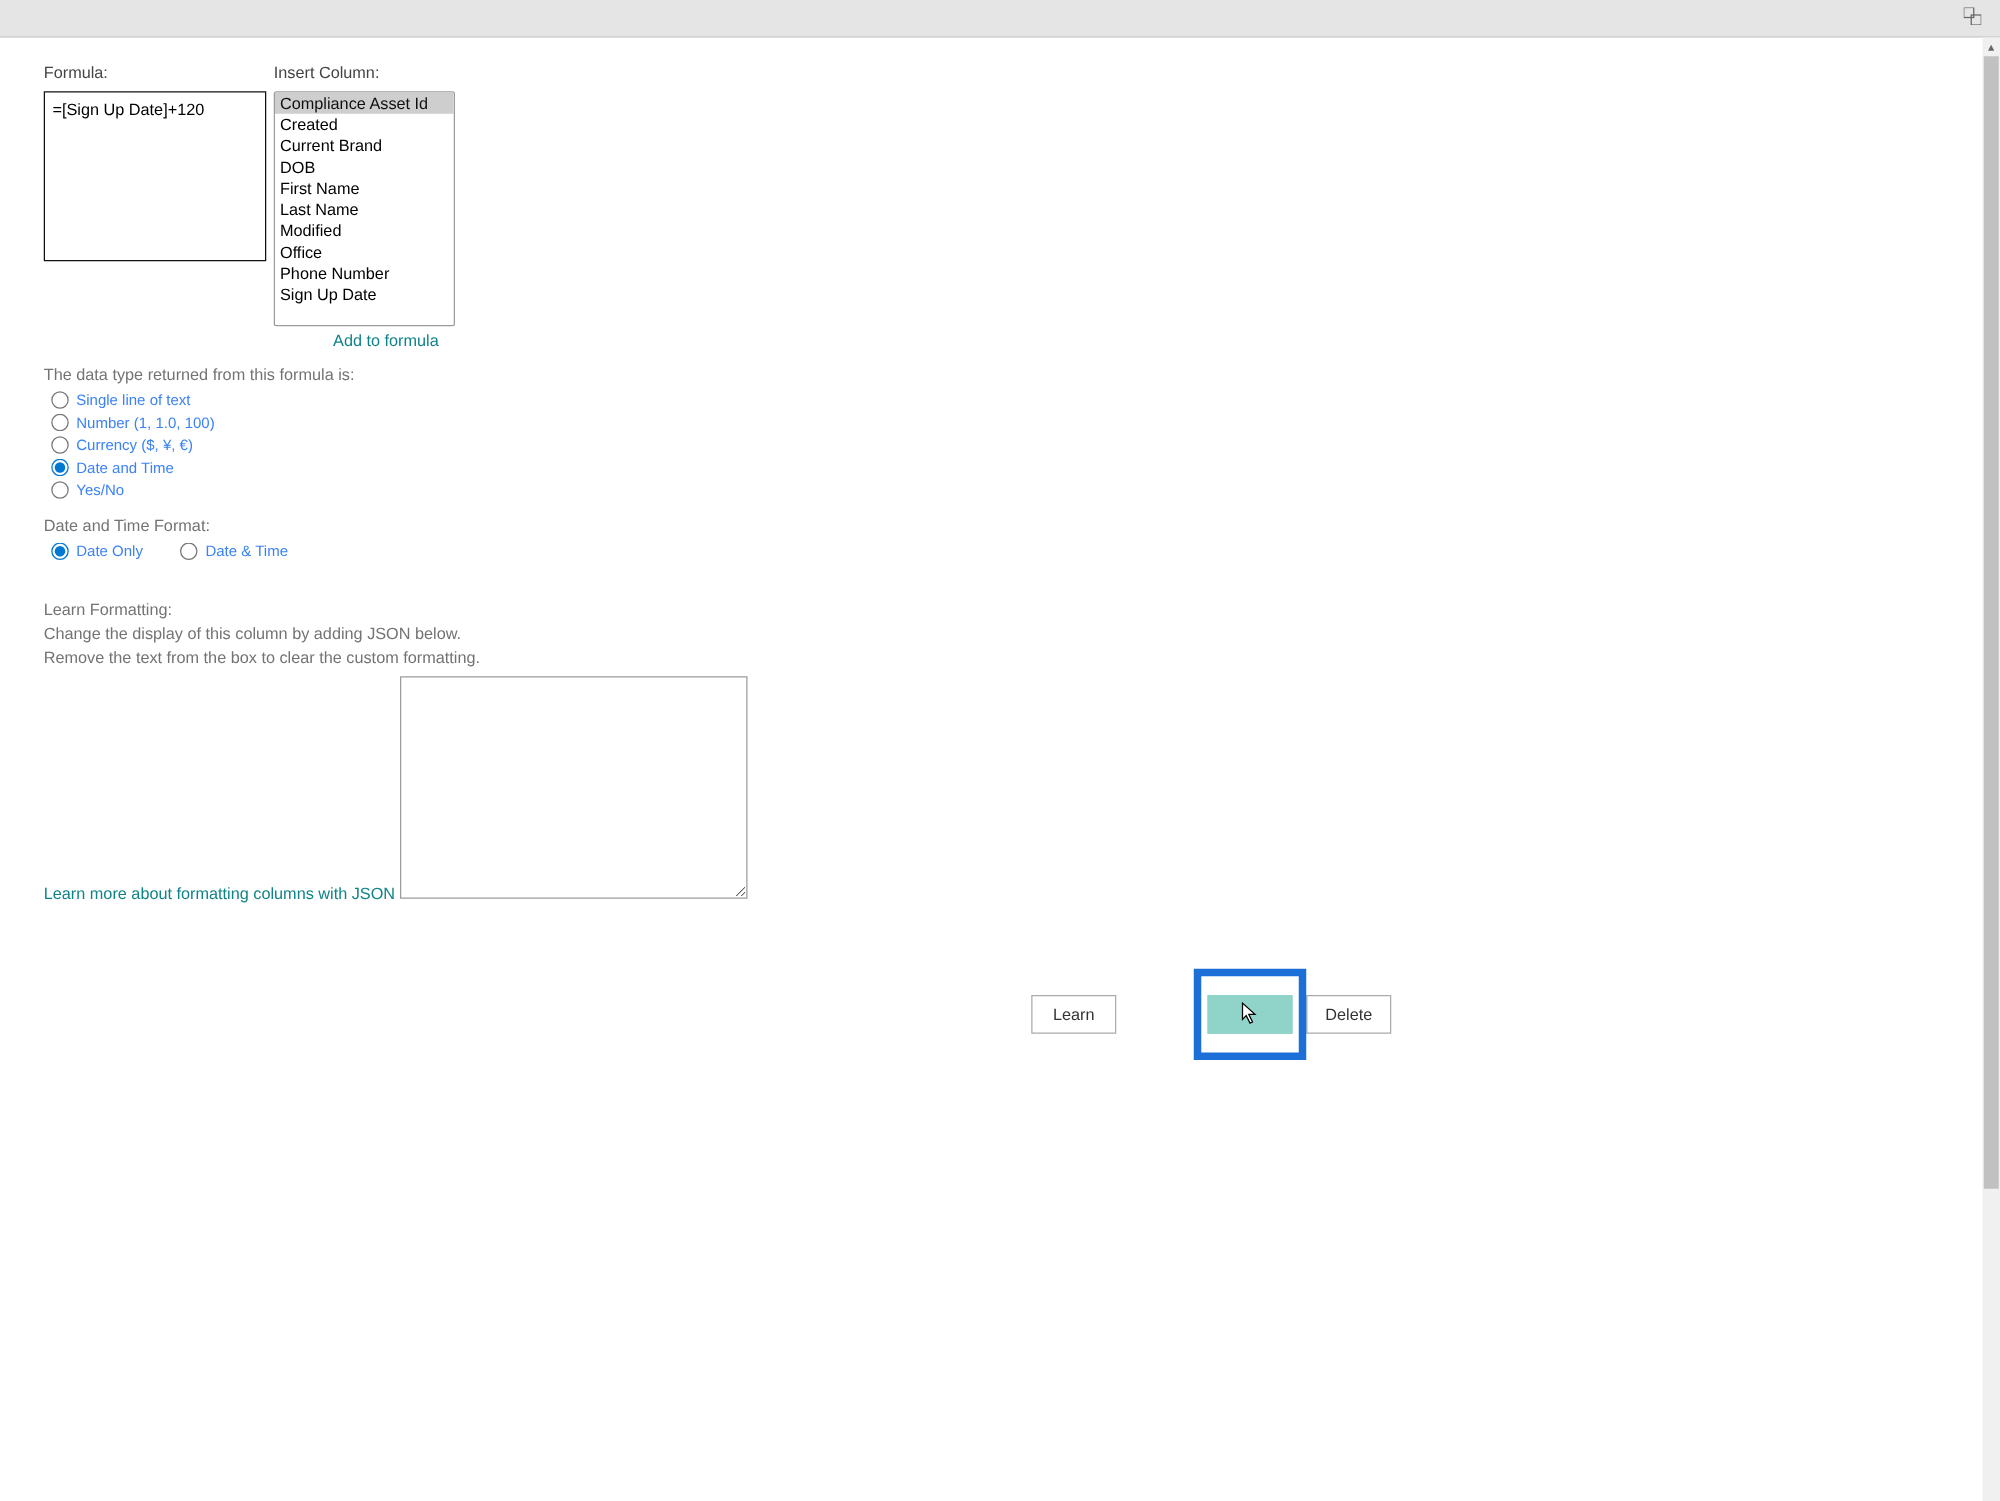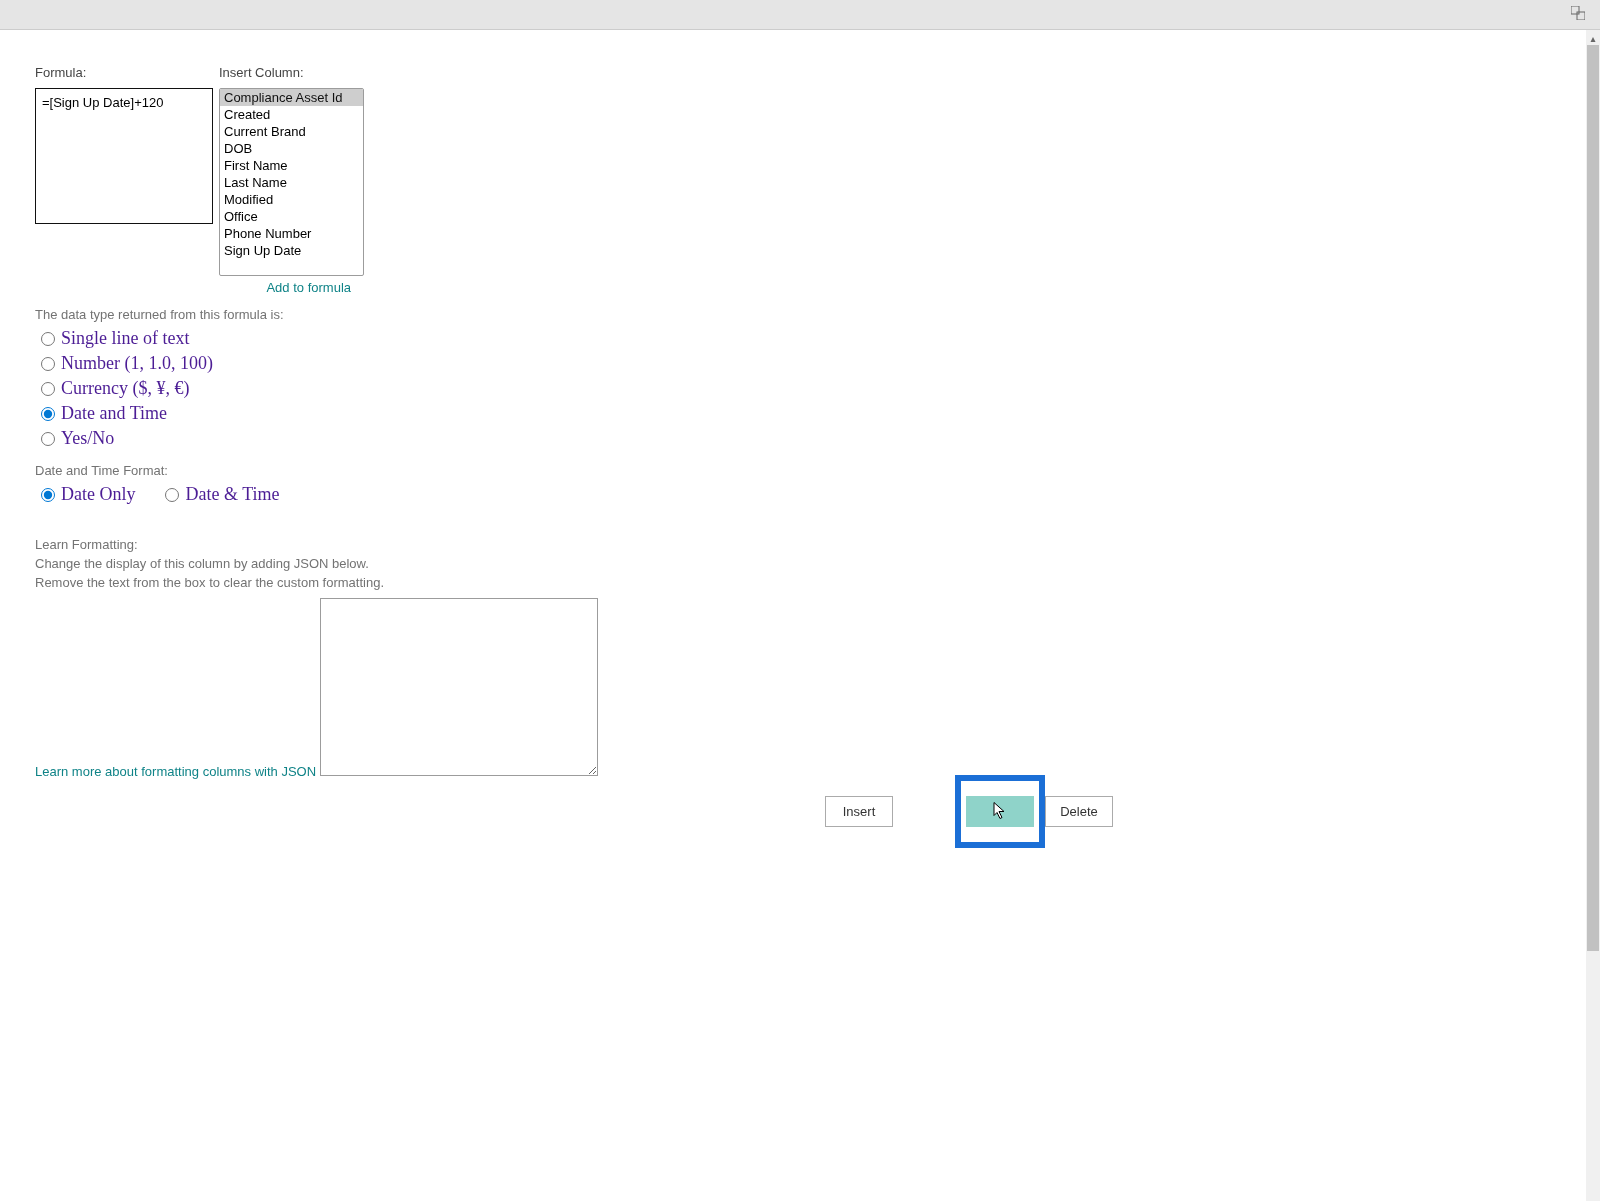--- a/index.html
+++ b/index.html
@@ -27,21 +27,21 @@
       right: 15px;
       top: 6px;
       width: 14px;
       height: 14px;
       cursor: pointer;
     }
     .expand-icon svg {
       display: block;
     }
     .content {
-      padding: 35px 35px;
+      padding: 20px 35px;
       position: relative;
     }
     .row-flex {
       display: flex;
       gap: 6px;
       align-items: flex-start;
     }
     .formula-col {
       width: 178px;
     }
@@ -99,24 +99,23 @@
       align-items: center;
       gap: 6px;
       padding: 2px 0;
     }
     .radio-row input[type="radio"] {
       width: 14px;
       height: 14px;
       accent-color: #0078d4;
     }
     .radio-row label {
-      font-size: 18px;
-      color: #4c1d95;
-      cursor: pointer;
-      font-family: Liberation Serif, serif;
+      font-size: 12px;
+      color: #3b82f6;
+      cursor: pointer;
     }
     .inline-radio-group {
       display: flex;
       gap: 30px;
       margin-left: 6px;
       margin-top: 3px;
     }
     .json-link {
       color: #0F8387;
       font-size: 13px;
@@ -288,21 +287,21 @@
 
   <div class="section-text" style="margin-top:12px">Learn Formatting:</div>
   <div class="section-text" style="margin-top:0">Change the display of this column by adding JSON below.</div>
   <div class="section-text" style="margin-top:0">Remove the text from the box to clear the custom formatting.</div>
   <a class="json-link">Learn more about formatting columns with JSON</a>
   <textarea class="json-textarea" style=""></textarea>
 
 </div>
 
 <div class="button-bar">
-  <button class="btn">Insert</button>
+  <button class="btn">Learn</button>
   <div class="ok-wrapper">
     <button class="btn-ok">
       <span style="visibility:hidden">OK</span>
       <span class="cursor-arrow">
         <svg width="16" height="20" viewBox="0 0 16 20">
           <path d="M2,2 L2,15 L5,12 L8,18 L10,17 L7,11 L12,11 Z" fill="#fff" stroke="#000" stroke-width="1"></path>
         </svg>
       </span>
     </button>
   </div>

